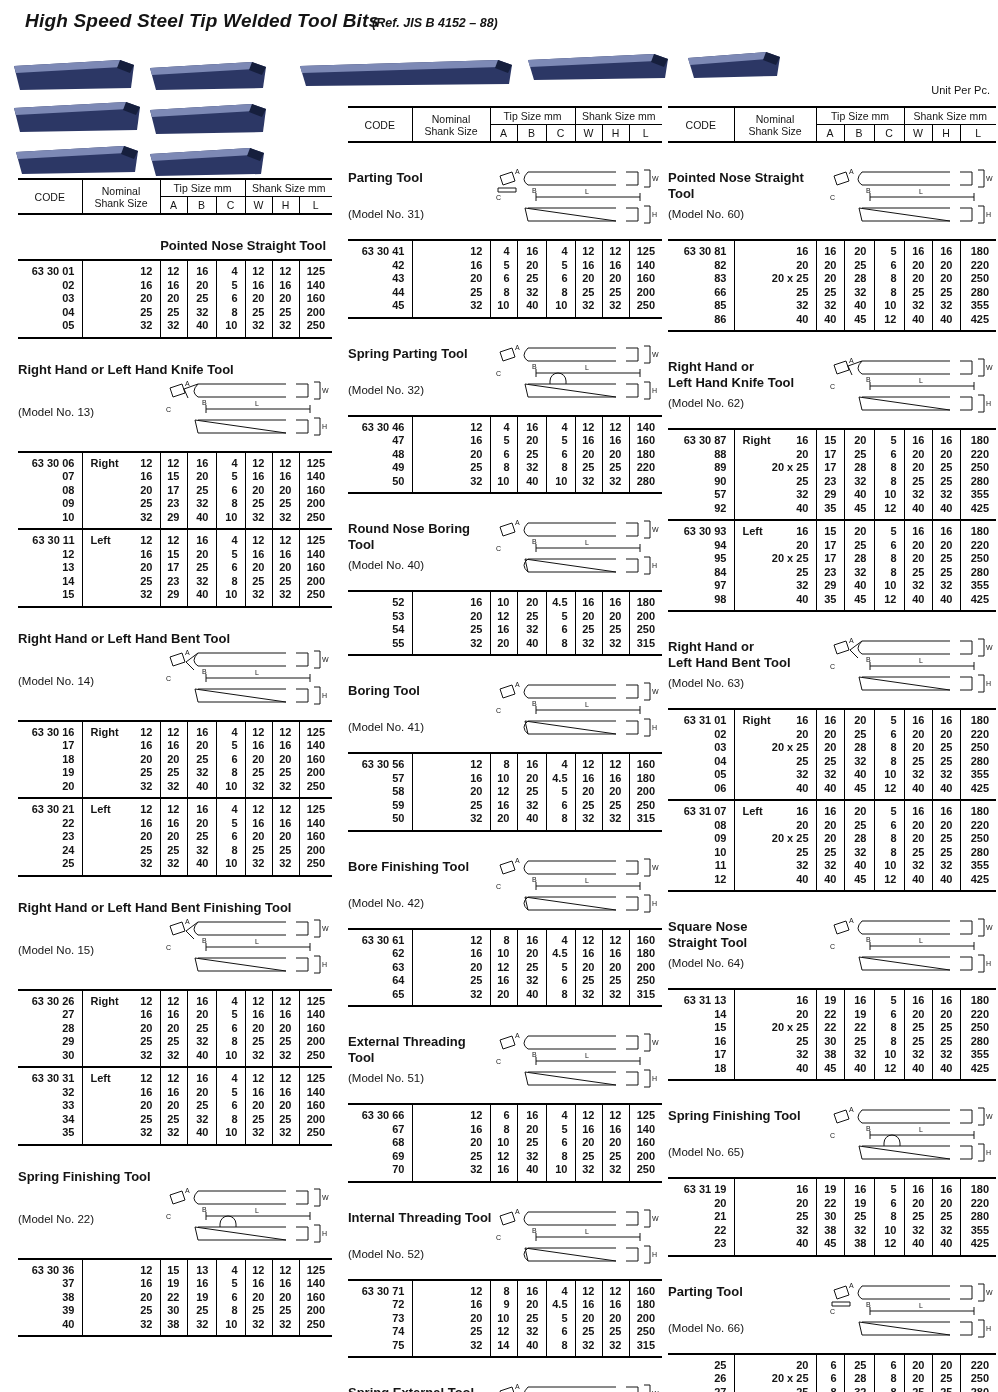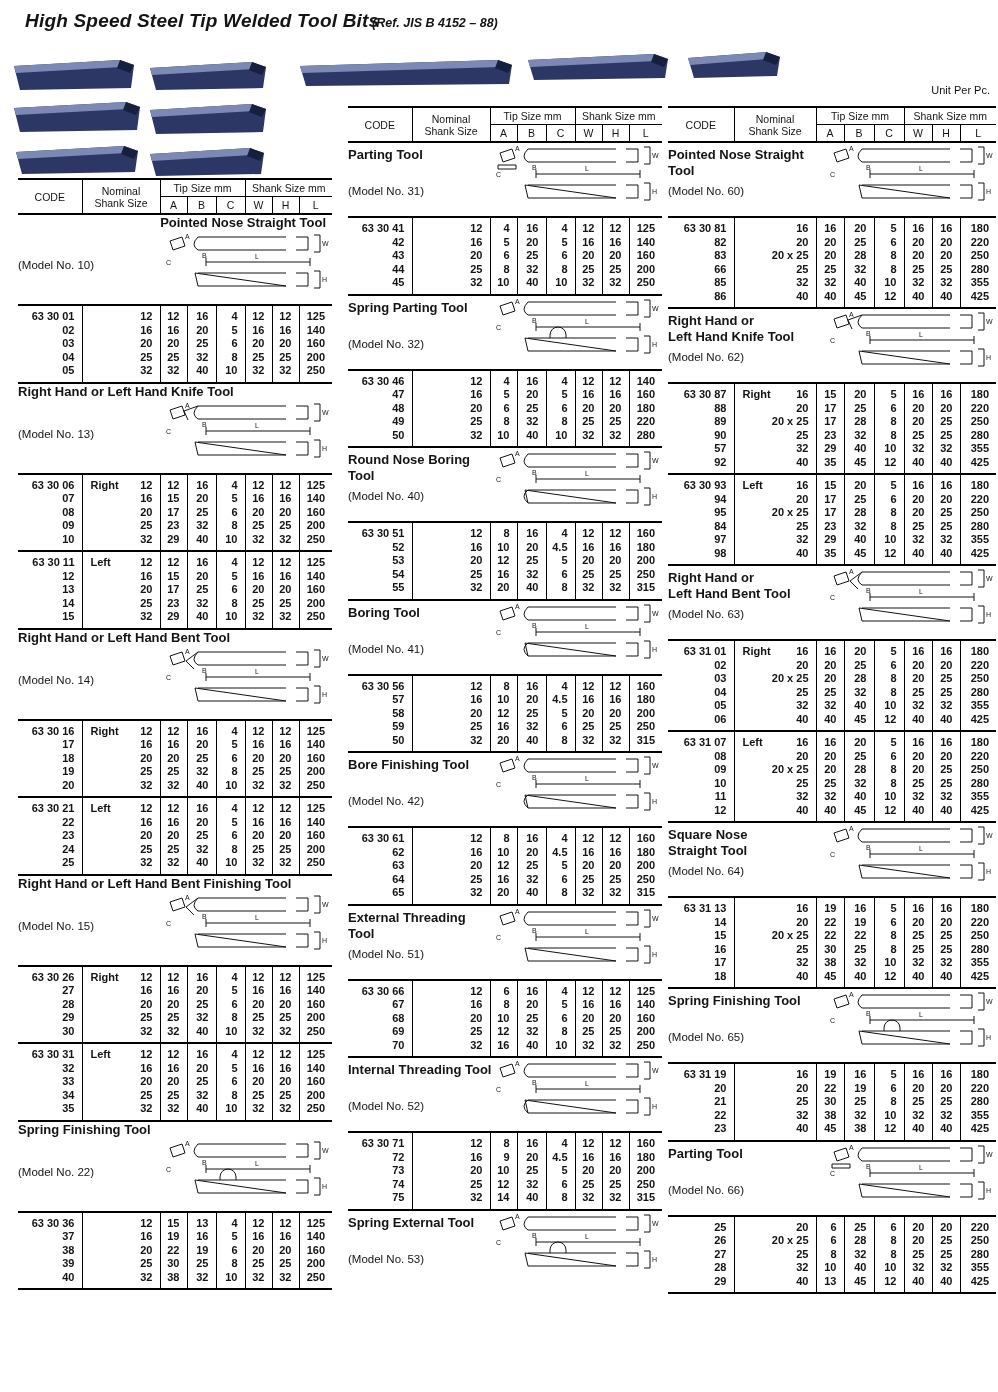--- a/index.html
+++ b/index.html
@@ -28,21 +28,21 @@
 
   
   .spec { border-top:2px solid #000; border-bottom:2px solid #000; margin-top:5px; }
   .spec td { font-size:11px; font-weight:bold; line-height:13.5px; text-align:right; padding:0 7px 0 0; white-space:nowrap; }
   .spec tbody tr:first-child td { padding-top:4px; }
   .spec tbody tr:last-child td  { padding-bottom:4px; }
   .spec tbody.sep tr:first-child td { border-top:2px solid #000; }
   .c-nom { display:flex; justify-content:space-between; }
   .c-nom .hand { margin-right:auto; padding-left:8px; }
 
-  .section { margin-top:0; }
+  .section { margin-top:23px; }
   .sec-head { display:flex; justify-content:space-between; align-items:flex-start; }
   .sec-titles { display:flex; flex-direction:column; justify-content:space-between; min-height:54px; padding-top:4px; }
   .sec-title { font-size:13px; font-weight:bold; line-height:16px; white-space:pre-line; }
   .sec-title.right { text-align:right; padding-right:6px; }
   .sec-model { font-size:11.5px; padding-top:6px; }
   .section.tt .sec-head { align-items:center; }
   .section.tt .sec-model { padding-top:0; }
   .sec-diagram { flex:0 0 auto; }
 </style>
 </head>
@@ -124,42 +124,20 @@
           <td class="vline">B</td>
           <td class="vline">C</td>
           <td class="vline">W</td>
           <td class="vline">H</td>
           <td class="vline">L</td>
         </tr>
       </tbody>
     </table>
     <div class="section tt">
       <div class="sec-title right">Pointed Nose Straight Tool</div>
-      <div class="sec-head">
-        <div class="sec-model">(Model No. 10)</div>
-        <div class="sec-diagram"><svg width="170" height="64" viewBox="0 0 170 64">
-    <g fill="none" stroke="#141414" stroke-width="1">
-      <path d="M8,10 l12,-4 3,9 -12,4 z"></path>
-      <path d="M36,6 h88 m10,0 h12 v13 h-12 m-10,0 h-88 q-8,-5 0,-13"></path>
-      <path d="M152,4 h6 v17 h-6"></path>
-      <path d="M44,31 h104 M44,27 v8 M148,27 v8"></path>
-      <path d="M36,42 h88 m10,0 h12 v13 h-12 m-10,0 h-88 l-3,-13 z"></path>
-      <path d="M152,40 h6 v17 h-6"></path>
-
-    </g>
-    <g font-size="7" fill="#141414" font-family="Liberation Sans, sans-serif">
-      <text x="23" y="8">A</text>
-              <text x="40" y="27">B</text>
-              <text x="4" y="34">C</text>
-      <text x="93" y="28">L</text>
-              <text x="160" y="15">W</text>
-              <text x="160" y="51">H</text>
-    </g>
-          </svg></div>
-      </div>
       <table class="spec">
         <colgroup>
           <col style="width:64px">
           <col style="width:78px">
           <col style="width:27px">
           <col style="width:29px">
           <col style="width:29px">
           <col style="width:27px">
           <col style="width:27px">
           <col style="width:33px">
@@ -1003,30 +981,20 @@
           <col style="width:64px">
           <col style="width:78px">
           <col style="width:27px">
           <col style="width:29px">
           <col style="width:29px">
           <col style="width:27px">
           <col style="width:27px">
           <col style="width:33px">
         </colgroup>
         <tbody class="grp">
-          <tr>
-        <td class="c-code">63 30 51</td>
-        <td class="vline">12</td>
-            <td class="vline c-num">8</td>
-            <td class="vline c-num">16</td>
-            <td class="vline c-num">4</td>
-            <td class="vline c-num">12</td>
-            <td class="vline c-num">12</td>
-            <td class="vline c-num">160</td>
-          </tr>
           <tr>
         <td class="c-code">52</td>
         <td class="vline">16</td>
             <td class="vline c-num">10</td>
             <td class="vline c-num">20</td>
             <td class="vline c-num">4.5</td>
             <td class="vline c-num">16</td>
             <td class="vline c-num">16</td>
             <td class="vline c-num">180</td>
           </tr>

